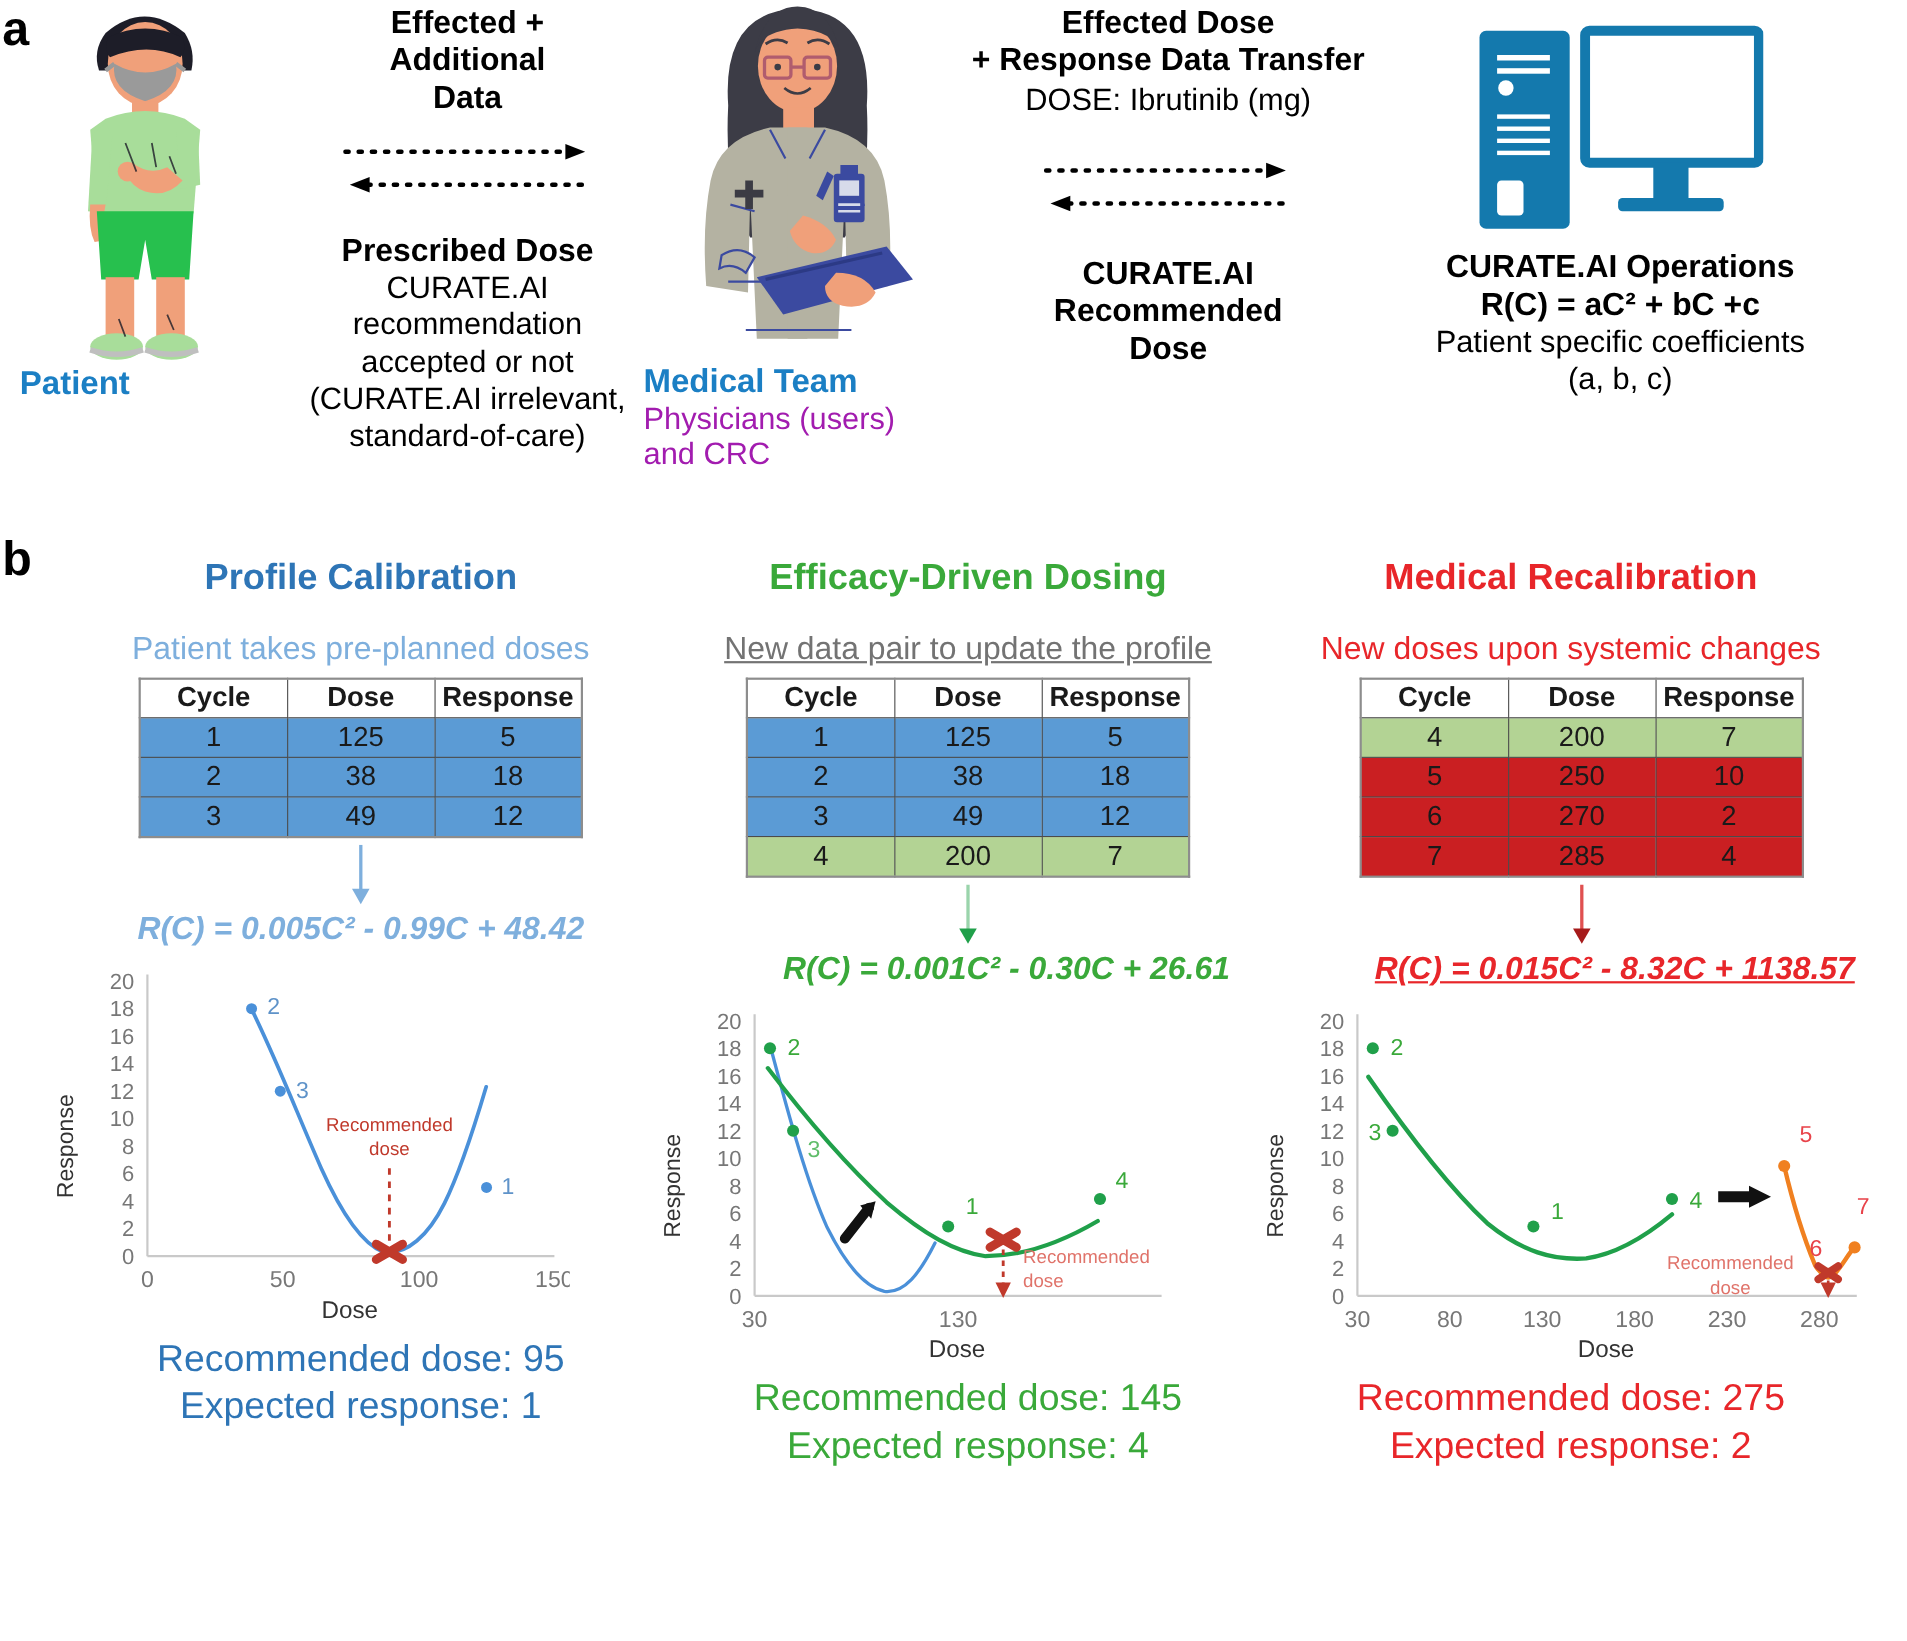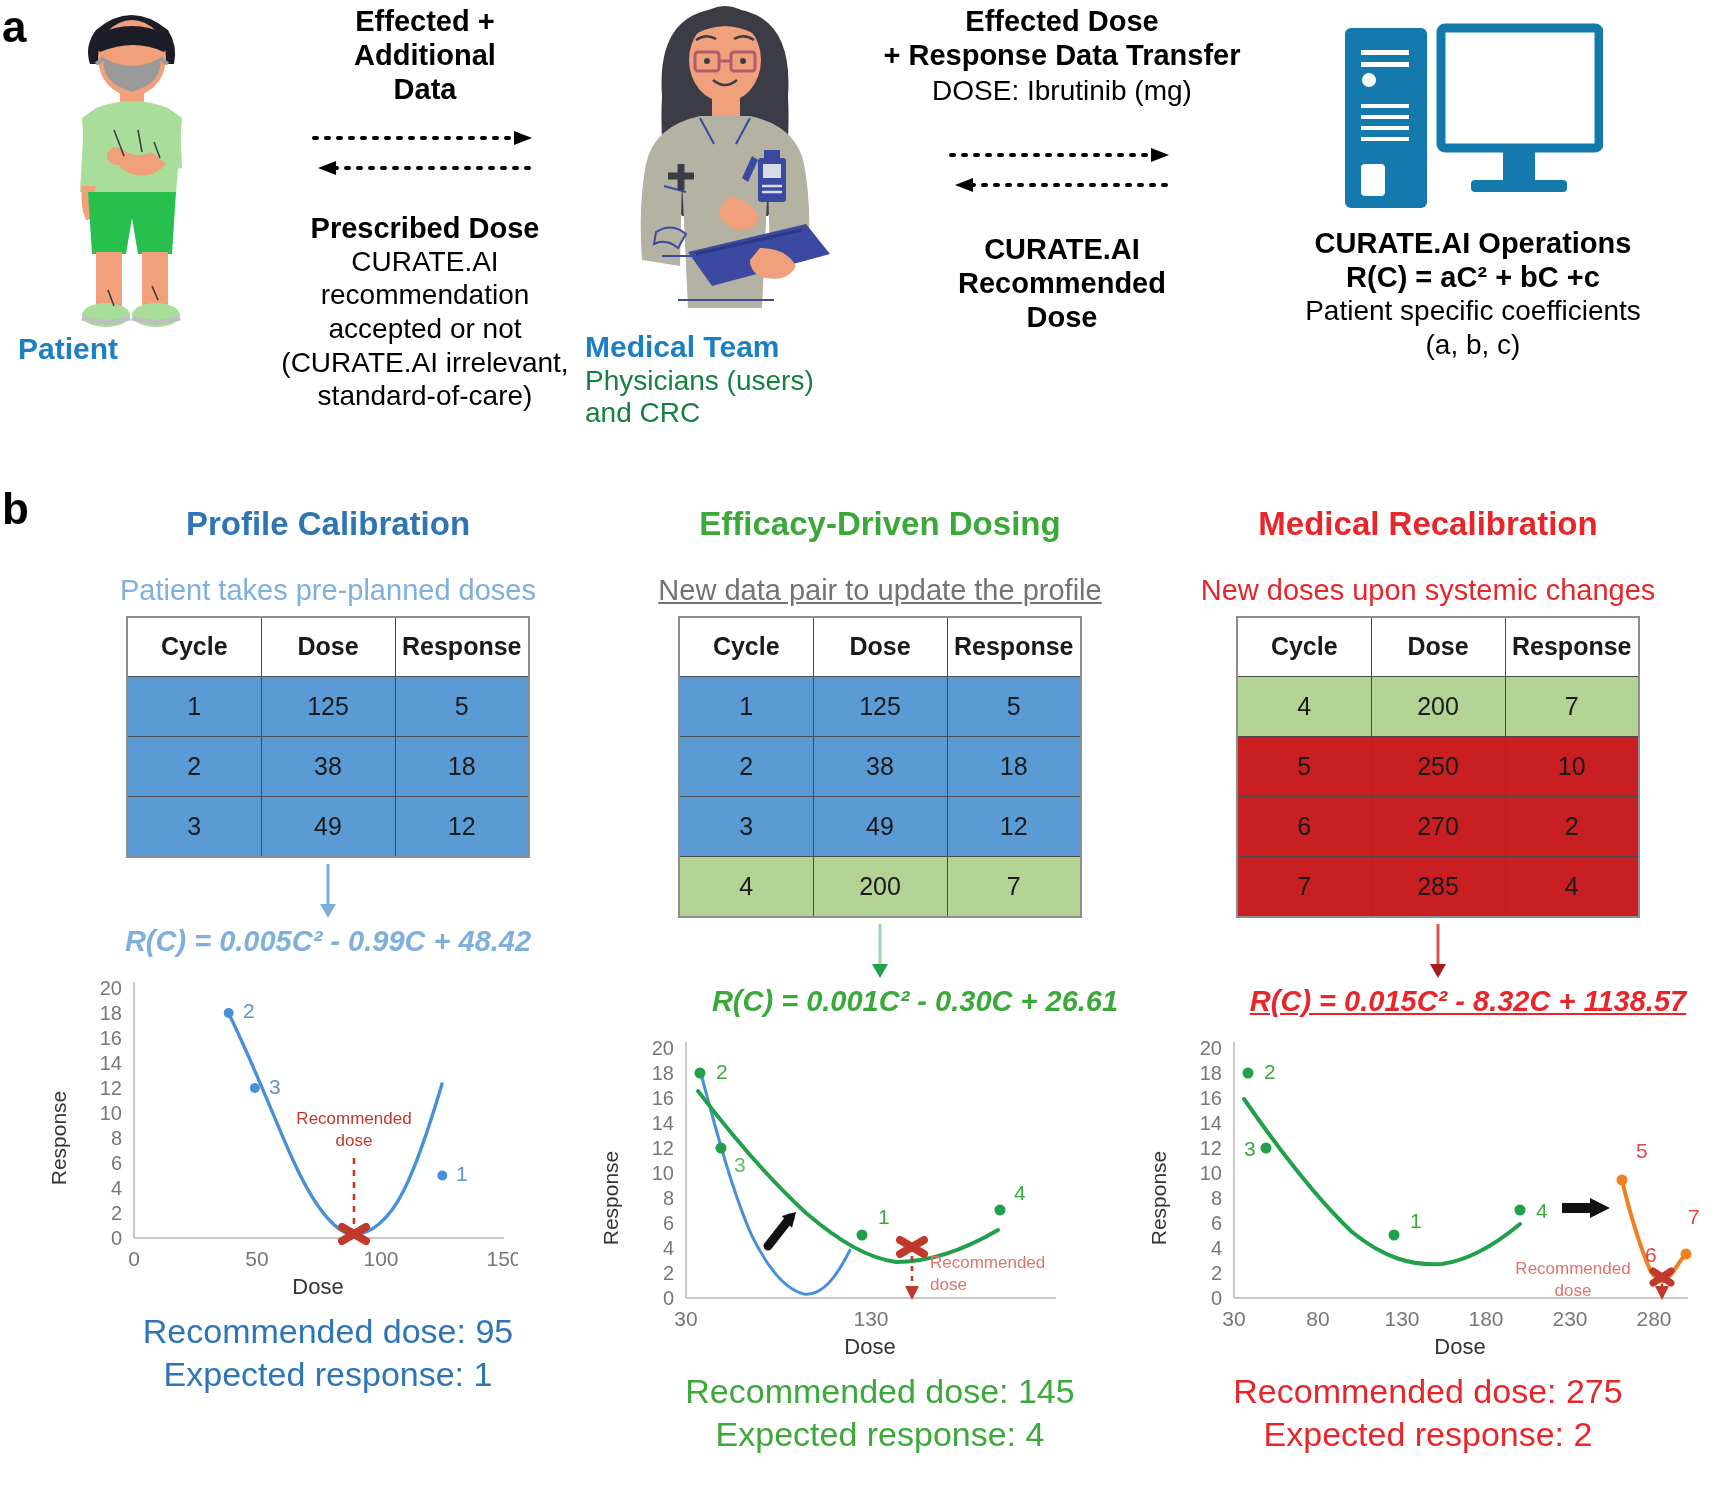--- a/index.html
+++ b/index.html
@@ -14,21 +14,21 @@
   .panel-letter {
     position:absolute; font-weight:bold; font-size:44px; color:#000;
     font-family:"Liberation Sans", sans-serif;
   }
   
   #panel-a { position:absolute; left:0; top:0; width:1734px; height:480px; }
   .a-col { position:absolute; }
 
   .actor-caption { text-align:left; }
   .actor-title { font-weight:bold; font-size:30px; color:#1b7fc4; line-height:1.15; }
-  .actor-sub { font-size:28px; color:#15803d; line-height:1.15; }
+  .actor-sub { font-size:28px; color:#a21caf; line-height:1.15; }
 
   .flow-title { font-weight:bold; font-size:29px; color:#000; text-align:center; line-height:1.18; }
   .flow-sub { font-size:28px; color:#000; text-align:center; line-height:1.2; }
 
   .arrow-pair { width:100%; display:flex; flex-direction:column; align-items:center; gap:12px; }
 
   
   #panel-b { position:absolute; left:0; top:480px; width:1734px; height:1012px; }
   .b-col { position:absolute; top:0; width:560px; }
   .col-head { text-align:center; }
@@ -39,21 +39,21 @@
     border-collapse:collapse;
     margin:8px auto 0 auto;
     font-size:25px;
     color:#1a1a1a;
     border:2px solid #8d8d8d;
   }
   table.dt th, table.dt td {
     border:1px solid #4b4b4b;
     text-align:center;
     width:134px;
-    height:60px;
+    height:36px;
     font-weight:normal;
   }
   table.dt th { font-weight:bold; background:#ffffff; font-size:25px; }
   tr.blue td { background:#5b9bd5; }
   tr.green td { background:#b3d394; }
   tr.red td { background:#ca1f22; }
 
   .down-arrow { display:flex; justify-content:center; }
 
   .formula {

